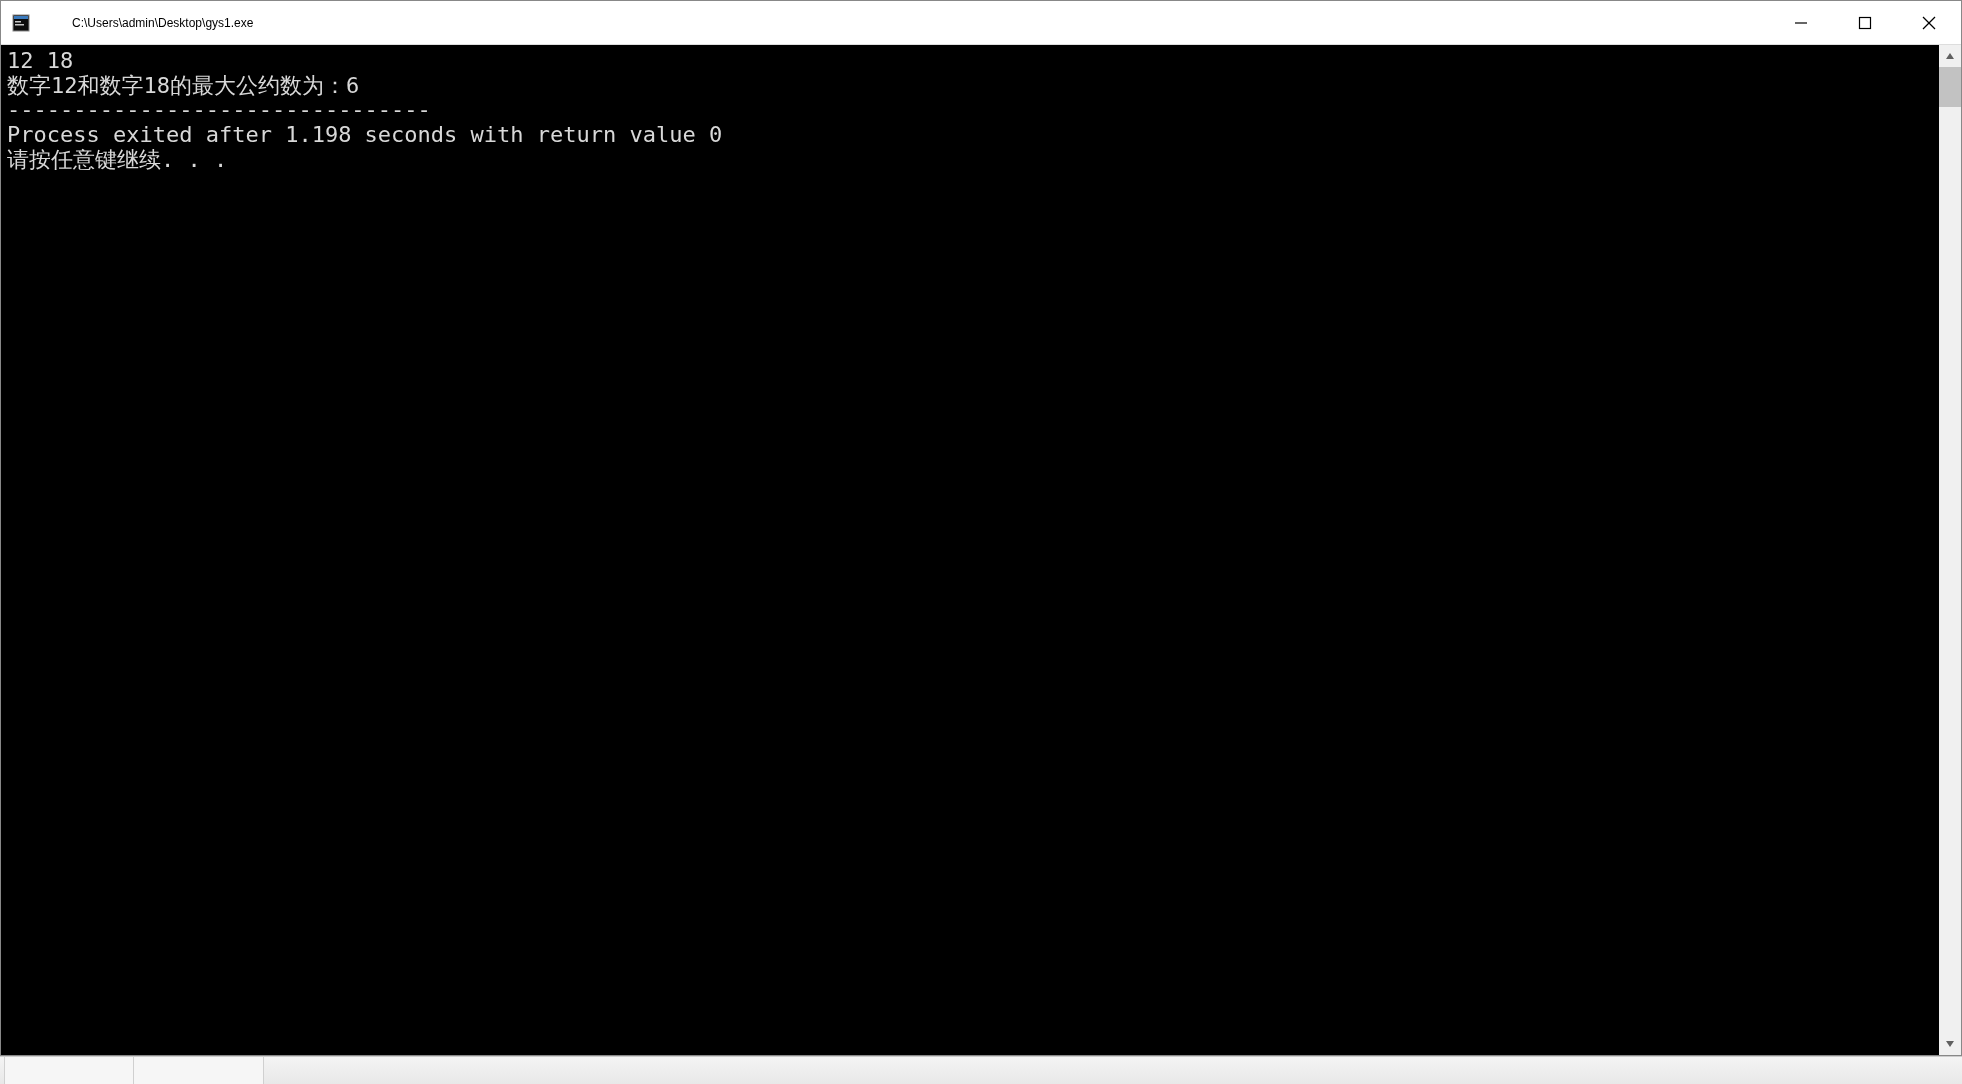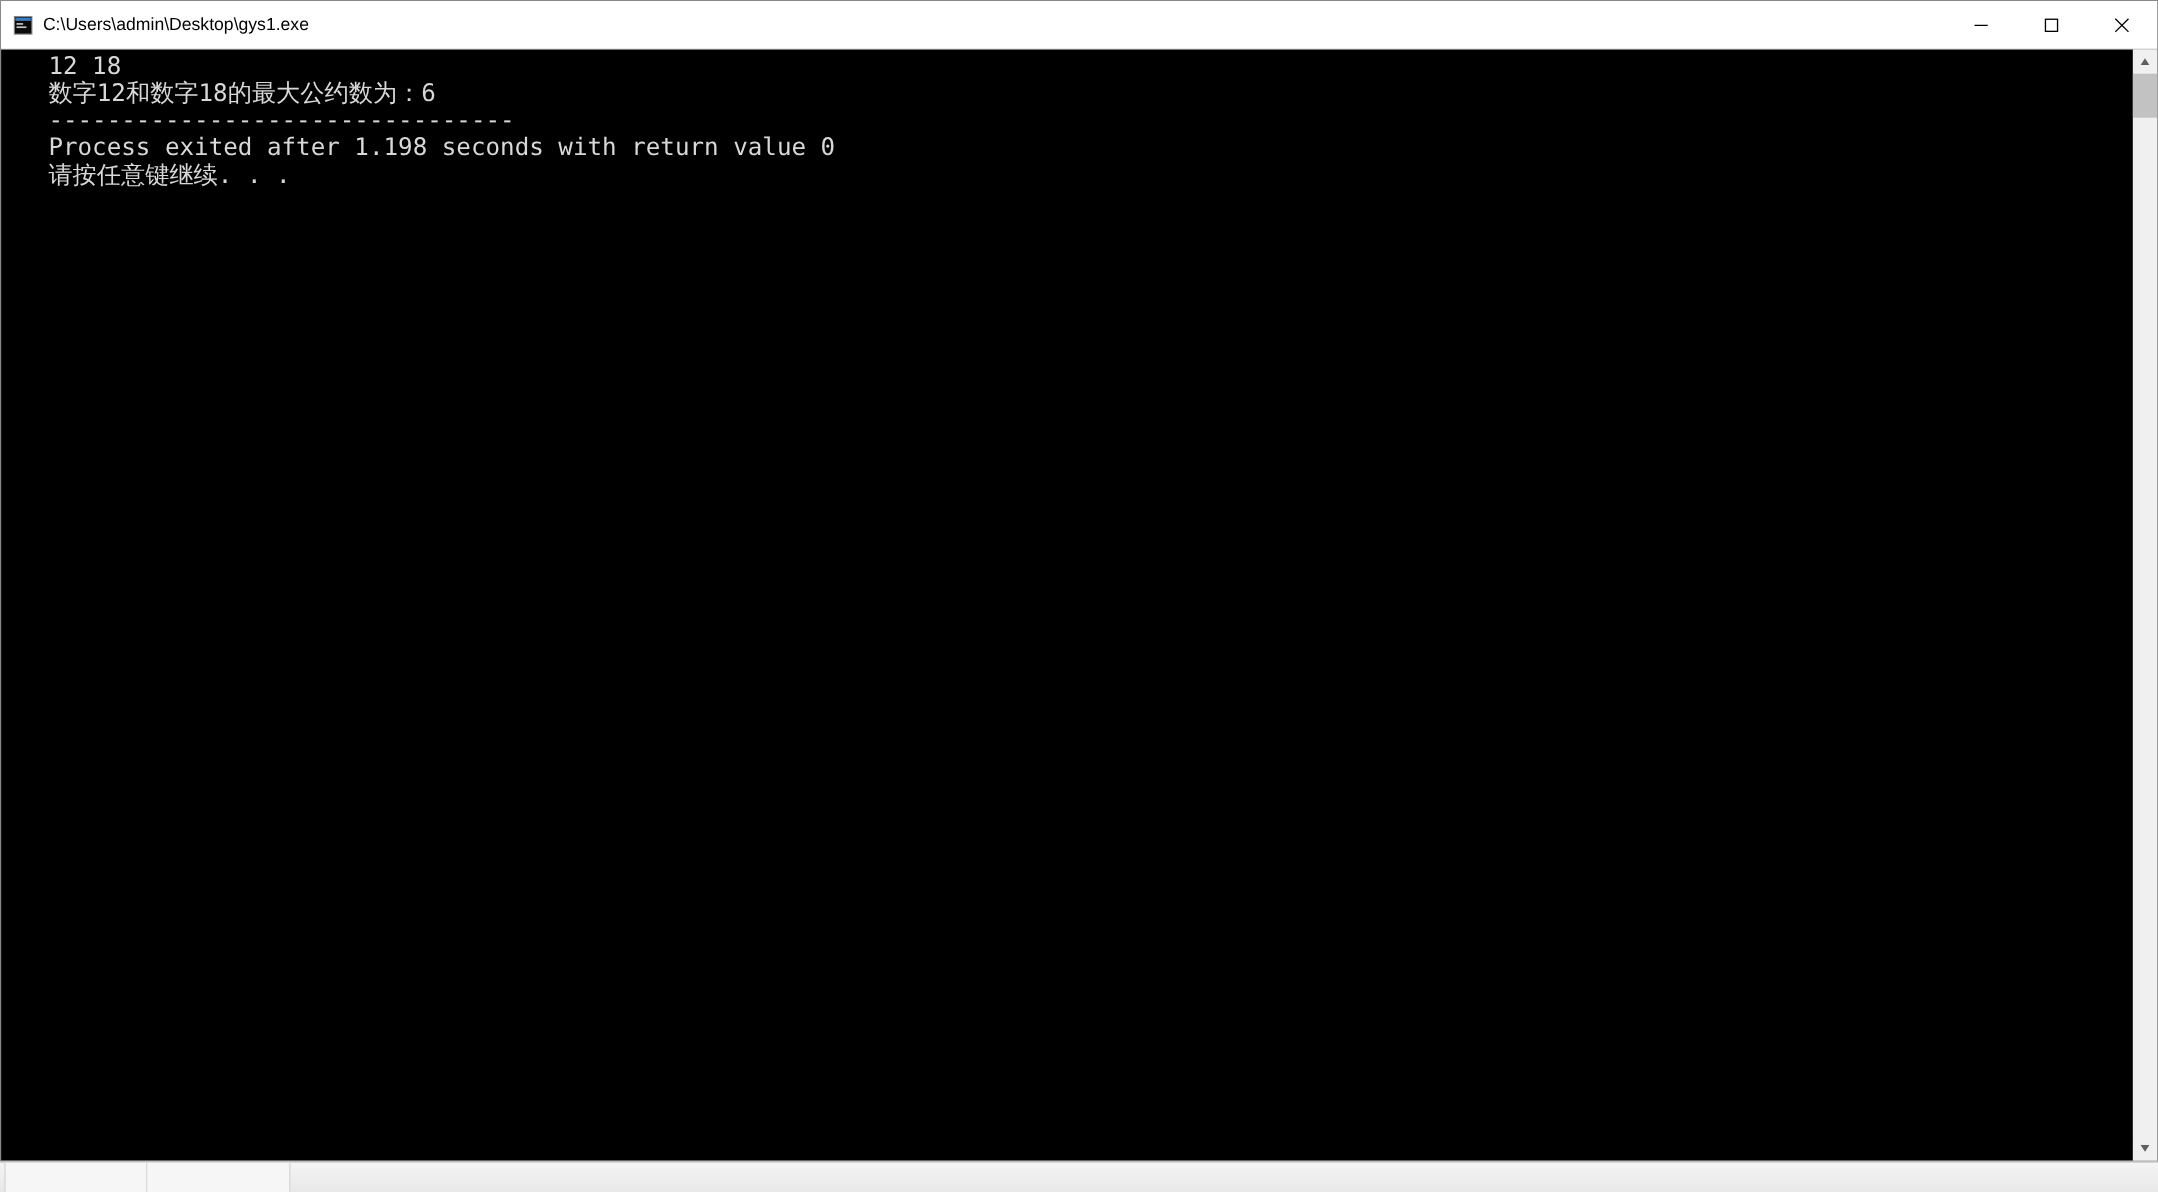--- a/index.html
+++ b/index.html
@@ -40,23 +40,24 @@
       margin-right: 8px;
       display: flex;
       align-items: center;
       justify-content: center;
     }
     .titlebar-icon svg {
       width: 18px;
       height: 18px;
     }
     .title-text {
-      font-size: 16px;
+      font-size: 12px;
       color: #000;
       flex: 1;
+      margin-left: 33px;
     }
     .window-controls {
       display: flex;
       height: 100%;
     }
     .win-btn {
       width: 64px;
       height: 100%;
       display: flex;
       align-items: center;
@@ -69,21 +70,20 @@
       width: 14px;
       height: 14px;
       stroke: #000;
       stroke-width: 1.2;
       fill: none;
     }
     .console-area {
       flex: 1;
       display: flex;
       background: #000000;
-      padding-left: 37px;
     }
     .console-content {
       flex: 1;
       padding: 4px 6px;
       color: #d8d8d8;
       font-family: "NSimSun", "SimSun", "Consolas", monospace;
       font-size: 22px;
       line-height: 1.12;
       white-space: pre;
       overflow: hidden;

